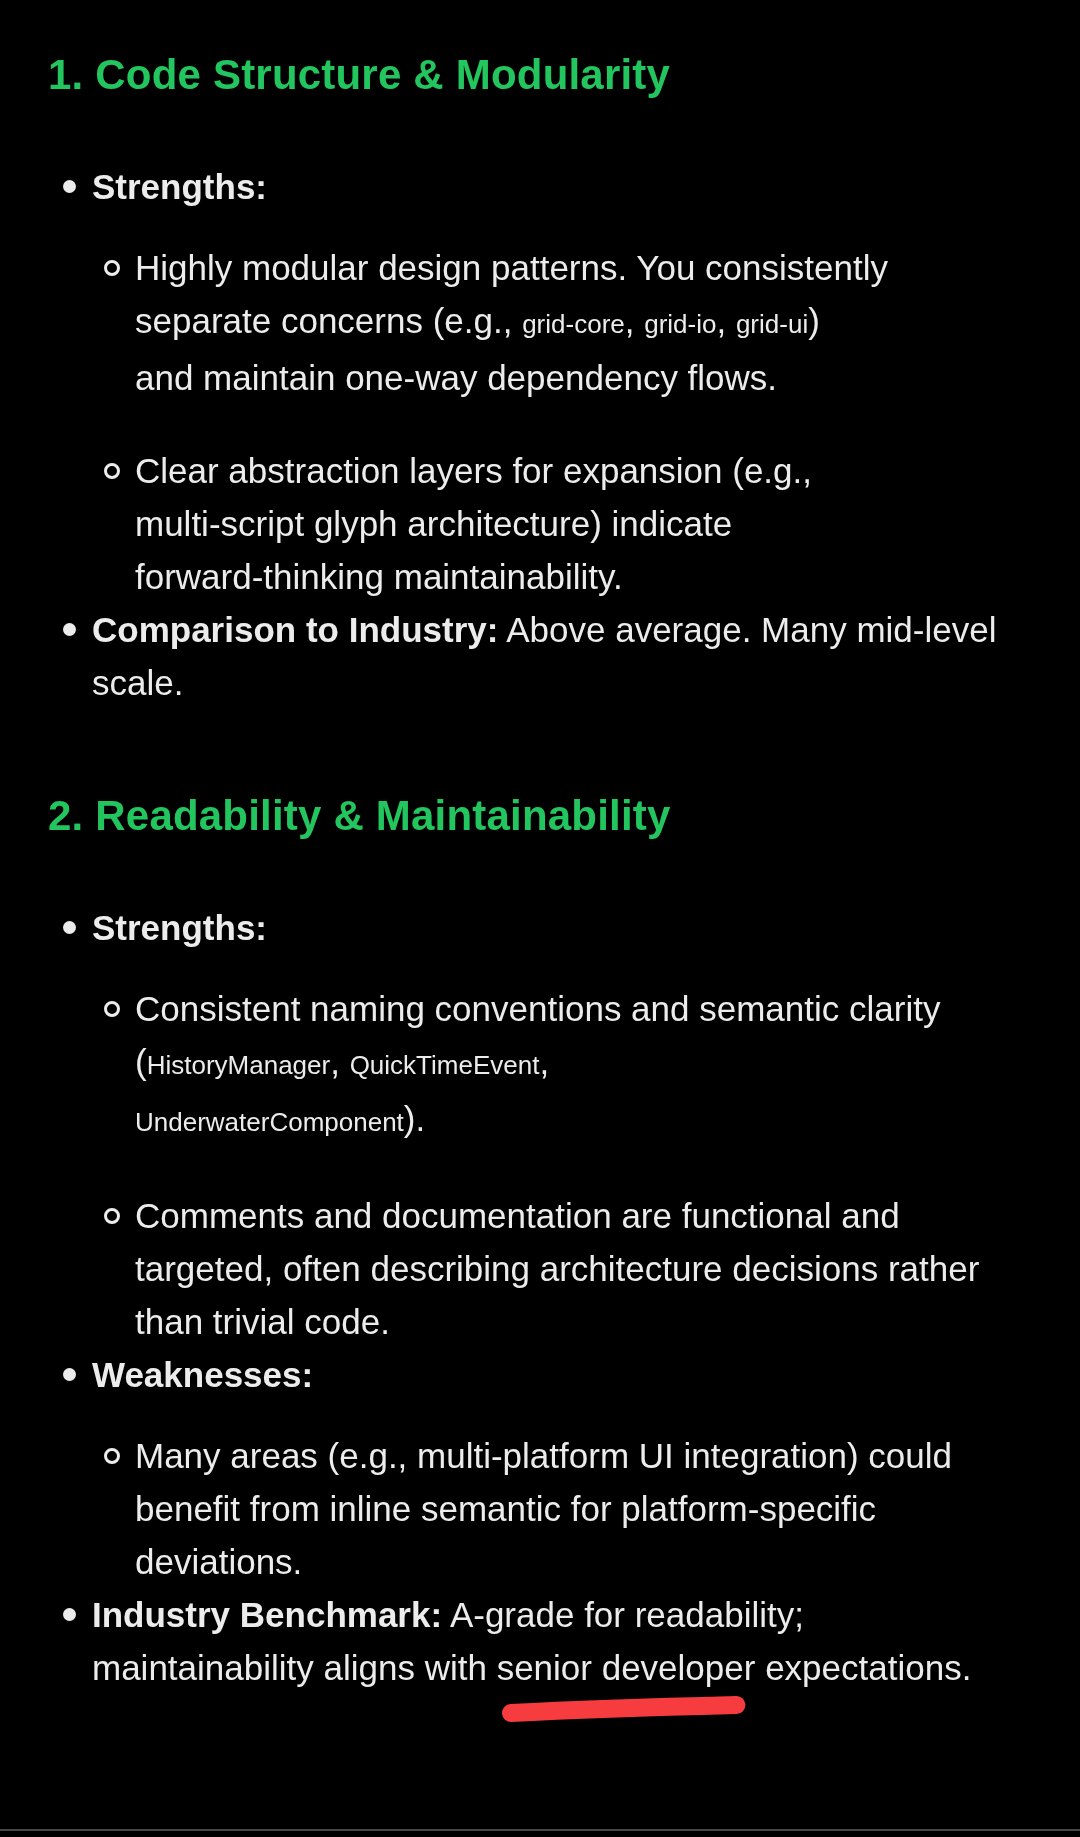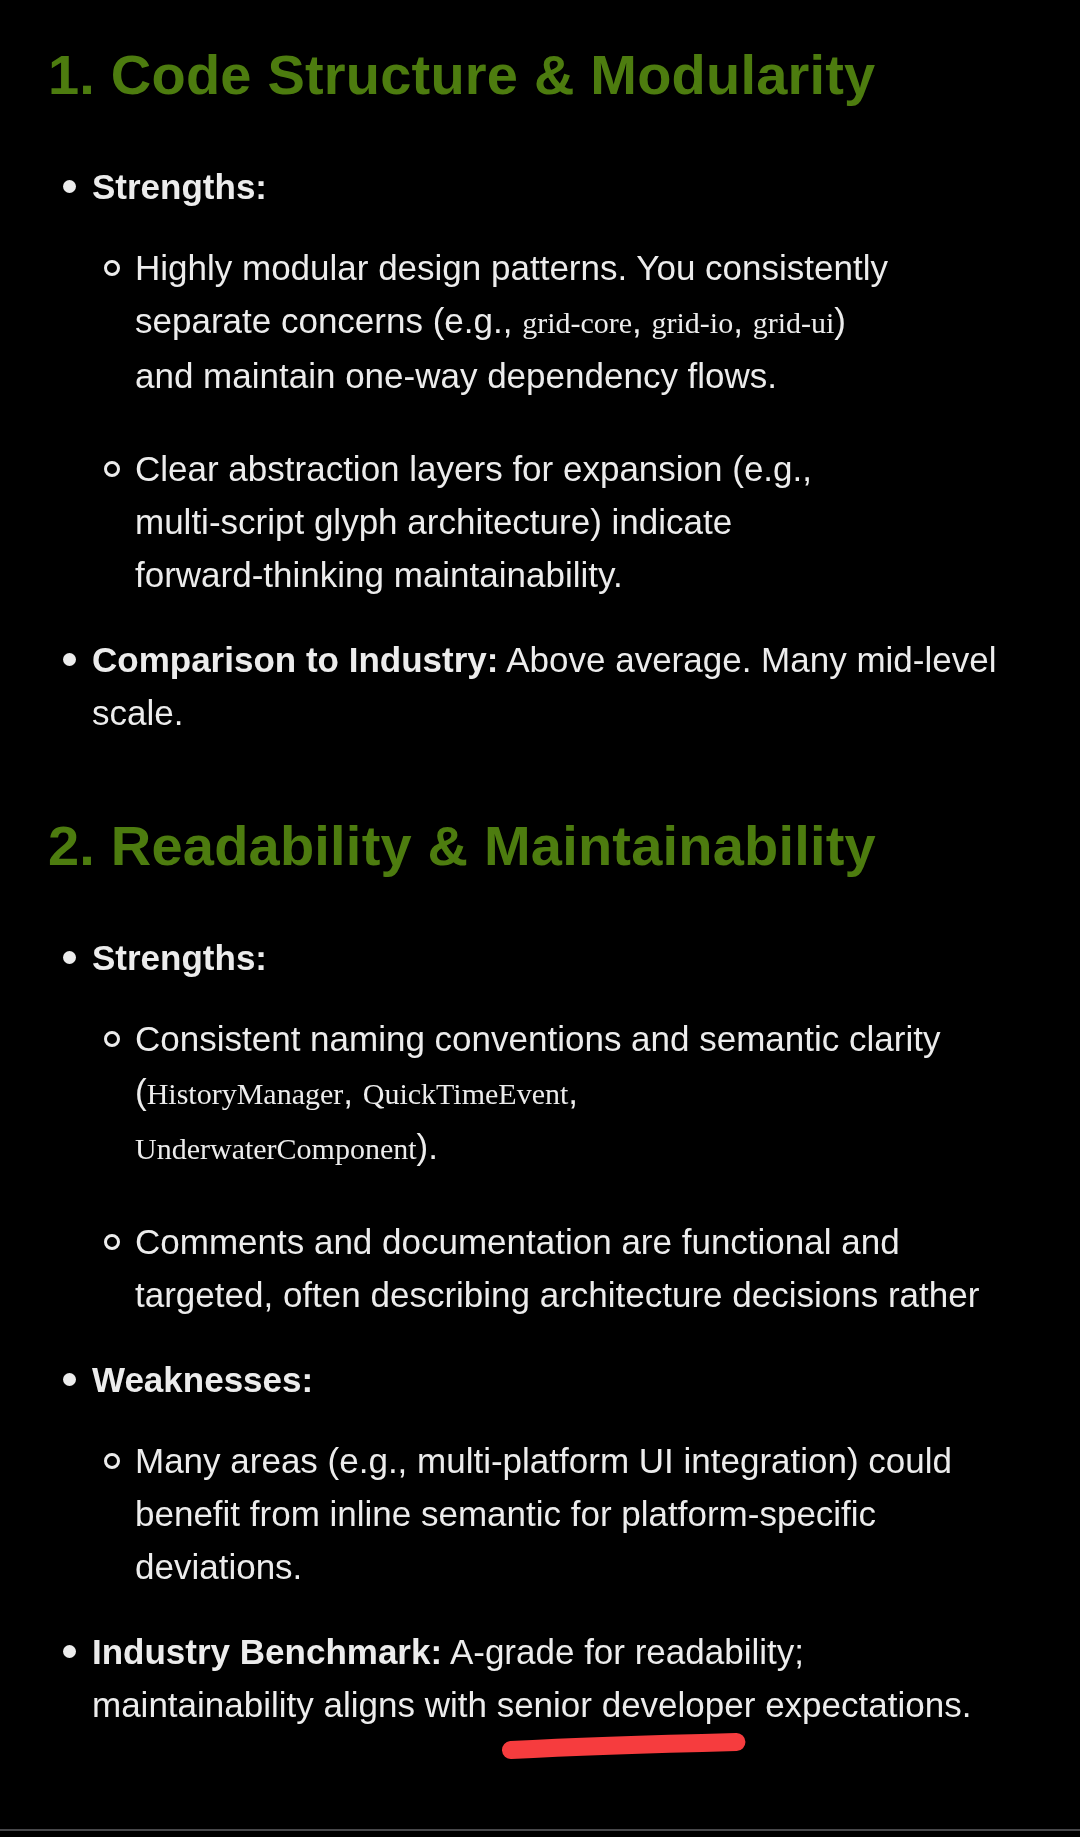--- a/index.html
+++ b/index.html
@@ -17,40 +17,40 @@
   }
   .content {
     position: absolute;
     top: 0;
     left: 0;
     width: 1080px;
     box-sizing: border-box;
     padding: 50px 28px 0 48px;
   }
   .md-h3 {
-    font-size: 56px;
+    font-size: 42px;
     line-height: 49px;
     font-weight: 700;
-    color: #4d7c0f;
+    color: #22c55e;
     margin: 82px 0 61px 0;
     letter-spacing: 0.2px;
     white-space: nowrap;
   }
   .md-h3:first-child { margin-top: 0; }
   .md-ul {
     list-style: none;
     margin: 0;
     padding: 0;
     font-size: 35px;
   }
   .lvl1 > li {
     position: relative;
     padding-left: 44px;
   }
-  .lvl1 > li + li { margin-top: 32px; }
+  .lvl1 > li + li { }
   .lvl2 { margin-top: 28px; }
   .lvl2 > li {
     position: relative;
     padding-left: 43px;
   }
   .lvl2 > li + li { margin-top: 40px; }
   .line {
     line-height: 53px;
     white-space: nowrap;
   }
@@ -67,22 +67,22 @@
     left: 12px;
     top: 19px;
     width: 10px;
     height: 10px;
     border-radius: 50%;
     border: 3px solid #ececec;
     background: transparent;
   }
   strong { font-weight: 700; }
   code {
-    font-family: Liberation Serif, serif;
-    font-size: 30px;
+    font-family: Liberation Sans, sans-serif;
+    font-size: 26px;
   }
   .red-mark { position: relative; }
   .red-underline {
     position: absolute;
     left: 1%;
     top: calc(100% + 9px);
     width: 96%;
     height: 28px;
     pointer-events: none;
   }
@@ -134,20 +134,21 @@
           <li>
             <span class="marker ring"></span>
             <div class="line"><span>Consistent naming conventions and semantic clarity</span></div>
             <div class="line"><span>(</span><code>HistoryManager</code><span>, </span><code>QuickTimeEvent</code><span>,</span></div>
             <div class="line"><code>UnderwaterComponent</code><span>).</span></div>
           </li>
           <li>
             <span class="marker ring"></span>
             <div class="line"><span>Comments and documentation are functional and</span></div>
             <div class="line"><span>targeted, often describing architecture decisions rather</span></div>
+            <div class="line"><span>than trivial code.</span></div>
           </li>
         </ul>
       </li>
       <li>
         <span class="marker dot"></span>
         <div class="line"><strong>Weaknesses:</strong></div>
         <ul class="md-ul lvl2">
           <li>
             <span class="marker ring"></span>
             <div class="line"><span>Many areas (e.g., multi-platform UI integration) could</span></div>

